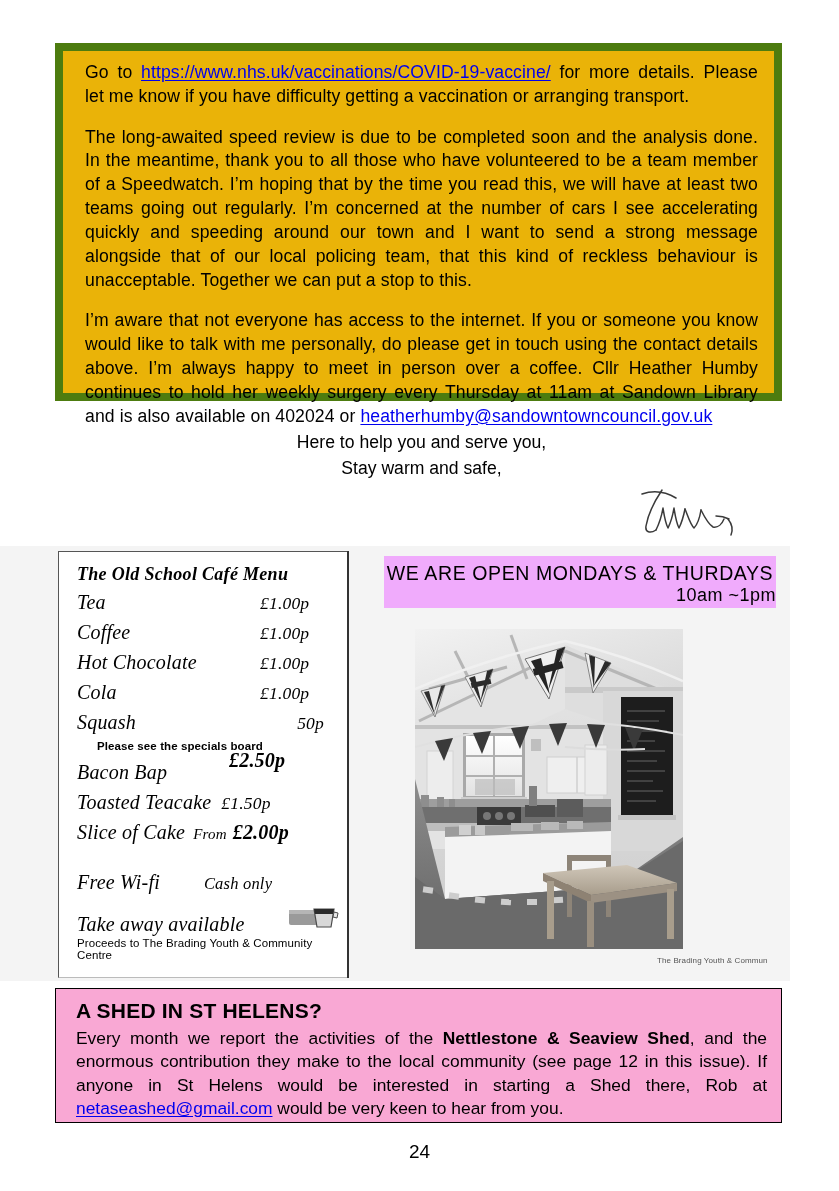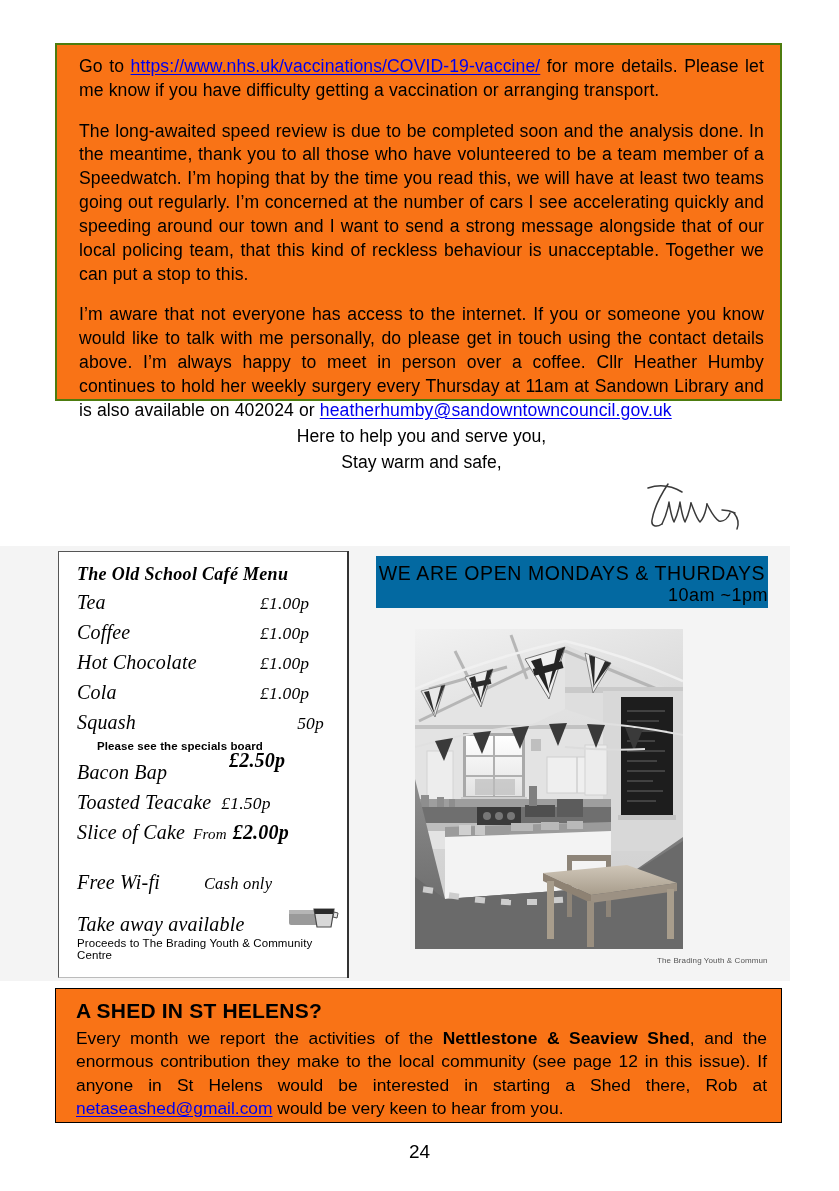--- a/index.html
+++ b/index.html
@@ -16,22 +16,22 @@
     overflow: hidden;
   }
 
   
   .letter-box {
     position: absolute;
     left: 55px;
     top: 43px;
     width: 727px;
     height: 358px;
-    border: 2px solid #4d7c0f;
-    background: #f97316;
+    border: 8px solid #4d7c0f;
+    background: #eab308;
     box-sizing: border-box;
   }
   .letter-inner {
     padding: 10px 16px 0 22px;
   }
   .letter-p {
     margin: 0 0 17px 0;
     font-size: 17.6px;
     line-height: 1.355;
     text-align: justify;
@@ -166,25 +166,25 @@
   
   .photo-panel {
     position: absolute;
     left: 372px;
     top: 556px;
     width: 400px;
     height: 420px;
   }
   .open-banner {
     position: absolute;
-    left: 4px;
+    left: 12px;
     top: 0px;
     width: 392px;
     height: 52px;
-    background: #0369a1;
+    background: #f0abfc;
     text-align: center;
     padding-top: 6px;
     box-sizing: border-box;
   }
   .open-line1 {
     font-size: 19.5px;
     letter-spacing: 0.6px;
     font-weight: 400;
     line-height: 1.15;
   }
@@ -216,21 +216,21 @@
   }
 
   
   .shed-box {
     position: absolute;
     left: 55px;
     top: 988px;
     width: 727px;
     height: 135px;
     border: 1.5px solid #000;
-    background: #f97316;
+    background: #f9a8d4;
     box-sizing: border-box;
     padding: 8px 14px 0 20px;
   }
   .shed-title {
     font-size: 21px;
     font-weight: bold;
     letter-spacing: 0.2px;
     margin: 2px 0 4px 0;
   }
   .shed-body {

